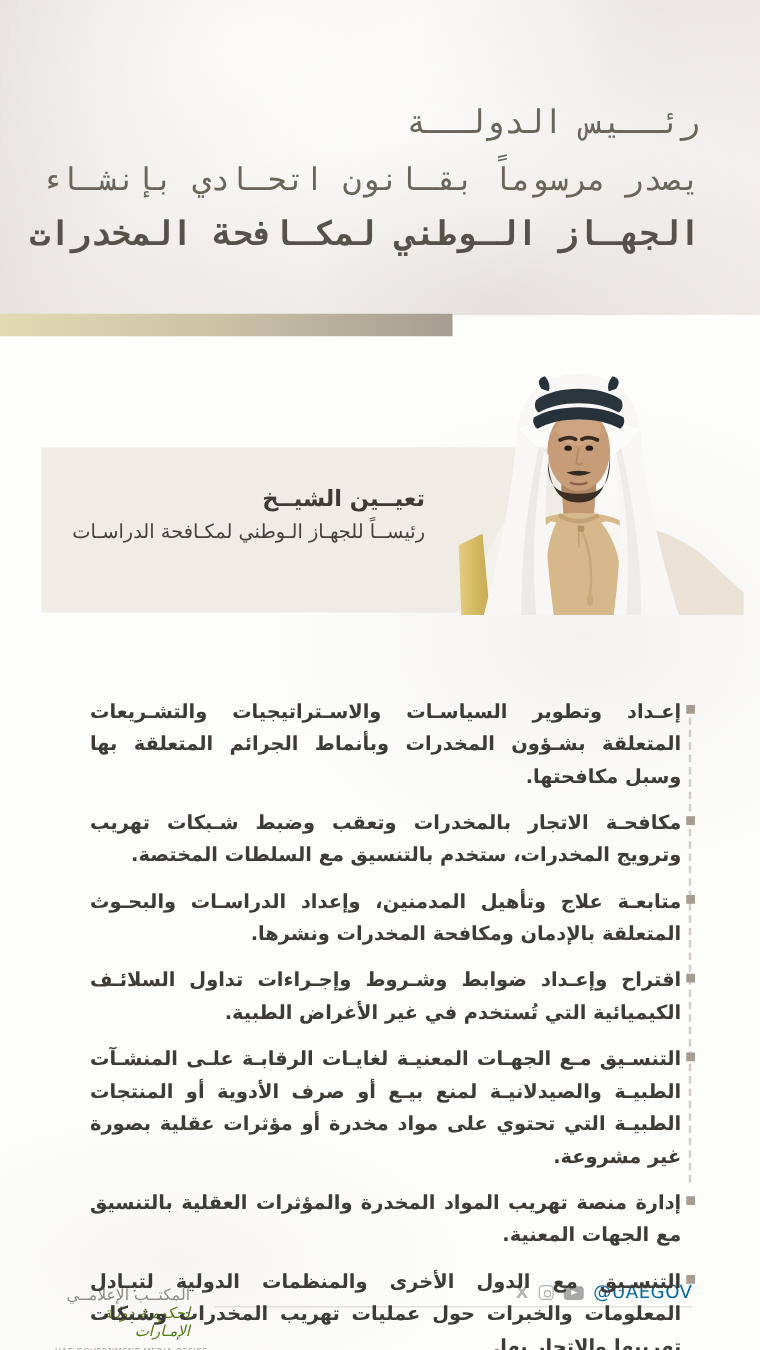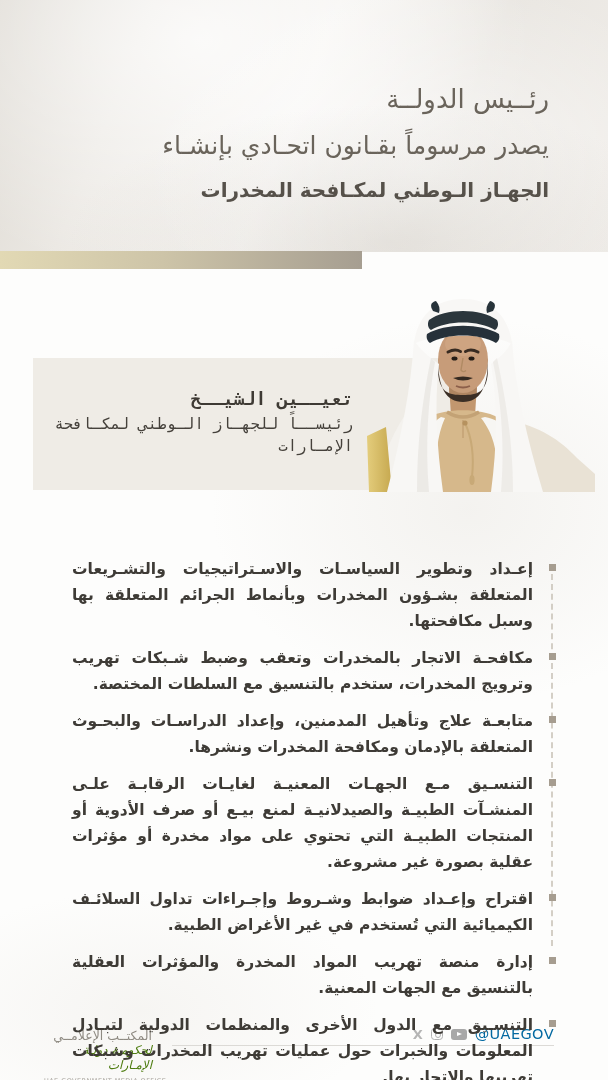--- a/index.html
+++ b/index.html
@@ -12,46 +12,46 @@
     position:absolute;left:0;top:0;width:608px;height:252px;
     background:linear-gradient(112deg,#ddd9d2 0%,#ebe8e3 22%,#f5f3f0 48%,#e9e6e1 72%,#f0ede9 100%);
     overflow:hidden;
   }
   .banner .sheen1{position:absolute;left:-180px;top:-240px;width:760px;height:560px;border-radius:50%;
     background:radial-gradient(ellipse at center,rgba(255,255,255,.75) 0%,rgba(255,255,255,0) 62%);}
   .banner .sheen2{position:absolute;right:-160px;top:-60px;width:680px;height:460px;border-radius:50%;
     background:radial-gradient(ellipse at center,rgba(255,255,255,.6) 0%,rgba(255,255,255,0) 60%);}
   .banner .sheen3{position:absolute;left:40px;bottom:-140px;width:700px;height:300px;border-radius:50%;
     background:radial-gradient(ellipse at center,rgba(176,168,155,.20) 0%,rgba(176,168,155,0) 65%);}
-  .title{position:absolute;top:84px;right:59px;text-align:right;direction:rtl;}
+  .title{position:absolute;top:84px;right:48px;text-align:right;direction:rtl;font-family:Liberation Mono, monospace;}
   .title .t1{font-size:26px;line-height:30px;color:#6a645b;margin-bottom:17px;}
   .title .t2{font-size:25px;line-height:30px;color:#6a645b;margin-bottom:13px;text-align:right;}
-  .title .t3{font-size:20px;line-height:32px;color:#56514a;font-weight:bold;}
+  .title .t3{font-size:27px;line-height:32px;color:#56514a;font-weight:bold;}
   .grad-bar{position:absolute;left:0;top:251px;width:362px;height:18px;
     background:linear-gradient(to right,#e2d9b4 0%,#cdc4a8 45%,#a69e91 100%);}
   
   .main-sheen{position:absolute;right:-140px;top:300px;width:560px;height:420px;border-radius:50%;
     background:radial-gradient(ellipse at center,rgba(210,204,194,.22) 0%,rgba(210,204,194,0) 65%);}
   .main-sheen2{position:absolute;left:-120px;bottom:-60px;width:520px;height:260px;border-radius:50%;
     background:radial-gradient(ellipse at center,rgba(214,208,198,.18) 0%,rgba(214,208,198,0) 65%);}
   
   .band{position:absolute;left:33px;top:358px;width:423px;height:132px;background:#efece6;}
-  .band-text{position:absolute;top:388px;right:255px;text-align:right;direction:rtl;z-index:3;font-family:Liberation Mono, monospace;}
+  .band-text{position:absolute;top:388px;right:268px;text-align:right;direction:rtl;z-index:3;}
   .band-text .b1{font-size:18px;line-height:24px;font-weight:bold;color:#3e3a34;margin-bottom:2px;}
   .band-text .b2{font-size:22.5px;line-height:30px;font-weight:bold;color:#38342e;margin-bottom:6px;}
   .band-text .b3{font-size:15.5px;line-height:22px;color:#45413b;}
   .portrait{position:absolute;left:345px;top:296px;width:250px;height:196px;z-index:2;}
   
   .duties-heading{position:absolute;top:512px;right:38px;direction:rtl;
     font-size:23px;line-height:28px;color:#6b6459;font-weight:600;}
   .dash-line{position:absolute;left:551px;top:574px;height:372px;width:0;
     border-left:2px dashed #cdc7bd;opacity:.85;z-index:1;}
   .duty-list{position:absolute;top:556px;right:52px;width:484px;margin:0;padding:0;
     list-style:none;direction:rtl;z-index:2;}
-  .duty-list li{display:flex;align-items:flex-start;gap:16px;margin-bottom:11px;}
+  .duty-list li{display:flex;align-items:flex-start;gap:4px;margin-bottom:11px;}
   .duty-list .sq{flex:0 0 7px;width:7px;height:7px;background:#a69d90;margin-top:8px;}
   .duty-list .txt{flex:1;font-size:15.5px;line-height:26px;color:#3e3b36;font-weight:600;
     text-align:justify;}
   
   .footer-logo{position:absolute;left:44px;top:1012px;width:108px;direction:rtl;text-align:right;}
   .footer-logo .l1{font-size:12.5px;line-height:15px;color:#8f8b83;margin-top:16px;}
   .footer-logo .l2{font-size:12px;line-height:15px;color:#4d7c0f;font-style:italic;}
   .footer-logo .len{direction:ltr;text-align:left;font-size:6.5px;letter-spacing:.45px;
     color:#a7a39c;margin-top:4px;white-space:nowrap;}
   .footer-rule{position:absolute;left:172px;top:1045px;width:382px;height:1px;background:#dcdad6;}
@@ -82,21 +82,21 @@
     </div>
   </div>
   <div class="grad-bar"></div>
 
   <div class="main-sheen"></div>
   <div class="main-sheen2"></div>
 
   <div class="band"></div>
   <div class="band-text">
     <div class="b1">تعيــين الشيــخ</div>
-    <div class="b3">رئيســاً للجهـاز الـوطني لمكـافحة الإمـارات</div>
+    <div class="b3">رئيســاً للجهـاز الـوطني لمكـافحة الدراسـات</div>
   </div>
 
   <svg class="portrait" viewBox="0 0 250 196" aria-hidden="true">
     <defs>
       <linearGradient id="goldgrad" x1="0" y1="0" x2="1" y2="0">
         <stop offset="0" stop-color="#e4cd7c"></stop>
           <stop offset="1" stop-color="#c6a84f"></stop>
       </linearGradient>
     </defs>
 
@@ -155,25 +155,25 @@
     <li>
       <span class="sq"></span>
       <span class="txt">مكافحـة الاتجار بالمخدرات وتعقب وضبط شـبكات تهريب وترويج المخدرات، ستخدم بالتنسيق مع السلطات المختصة.</span>
     </li>
     <li>
       <span class="sq"></span>
       <span class="txt">متابعـة علاج وتأهيل المدمنين، وإعداد الدراسـات والبحـوث المتعلقة بالإدمان ومكافحة المخدرات ونشرها.</span>
     </li>
     <li>
       <span class="sq"></span>
-      <span class="txt">التنسـيق مـع الجهـات المعنيـة لغايـات الرقابـة علـى المنشـآت الطبيـة والصيدلانيـة لمنع بيـع أو صرف الأدوية أو المنتجات الطبيـة التي تحتوي على مواد مخدرة أو مؤثرات عقلية بصورة غير مشروعة.</span>
+      <span class="txt">اقتراح وإعـداد ضوابط وشـروط وإجـراءات تداول السلائـف الكيميائية التي تُستخدم في غير الأغراض الطبية.</span>
     </li>
     <li>
       <span class="sq"></span>
-      <span class="txt">اقتراح وإعـداد ضوابط وشـروط وإجـراءات تداول السلائـف الكيميائية التي تُستخدم في غير الأغراض الطبية.</span>
+      <span class="txt">التنسـيق مـع الجهـات المعنيـة لغايـات الرقابـة علـى المنشـآت الطبيـة والصيدلانيـة لمنع بيـع أو صرف الأدوية أو المنتجات الطبيـة التي تحتوي على مواد مخدرة أو مؤثرات عقلية بصورة غير مشروعة.</span>
     </li>
     <li>
       <span class="sq"></span>
       <span class="txt">إدارة منصة تهريب المواد المخدرة والمؤثرات العقلية بالتنسيق مع الجهات المعنية.</span>
     </li>
     <li>
       <span class="sq"></span>
       <span class="txt">التنسـيق مع الدول الأخرى والمنظمات الدولية لتبـادل المعلومات والخبرات حول عمليات تهريب المخدرات وشبكات تهريبها والاتجار بها.</span>
     </li>
   </ul>

